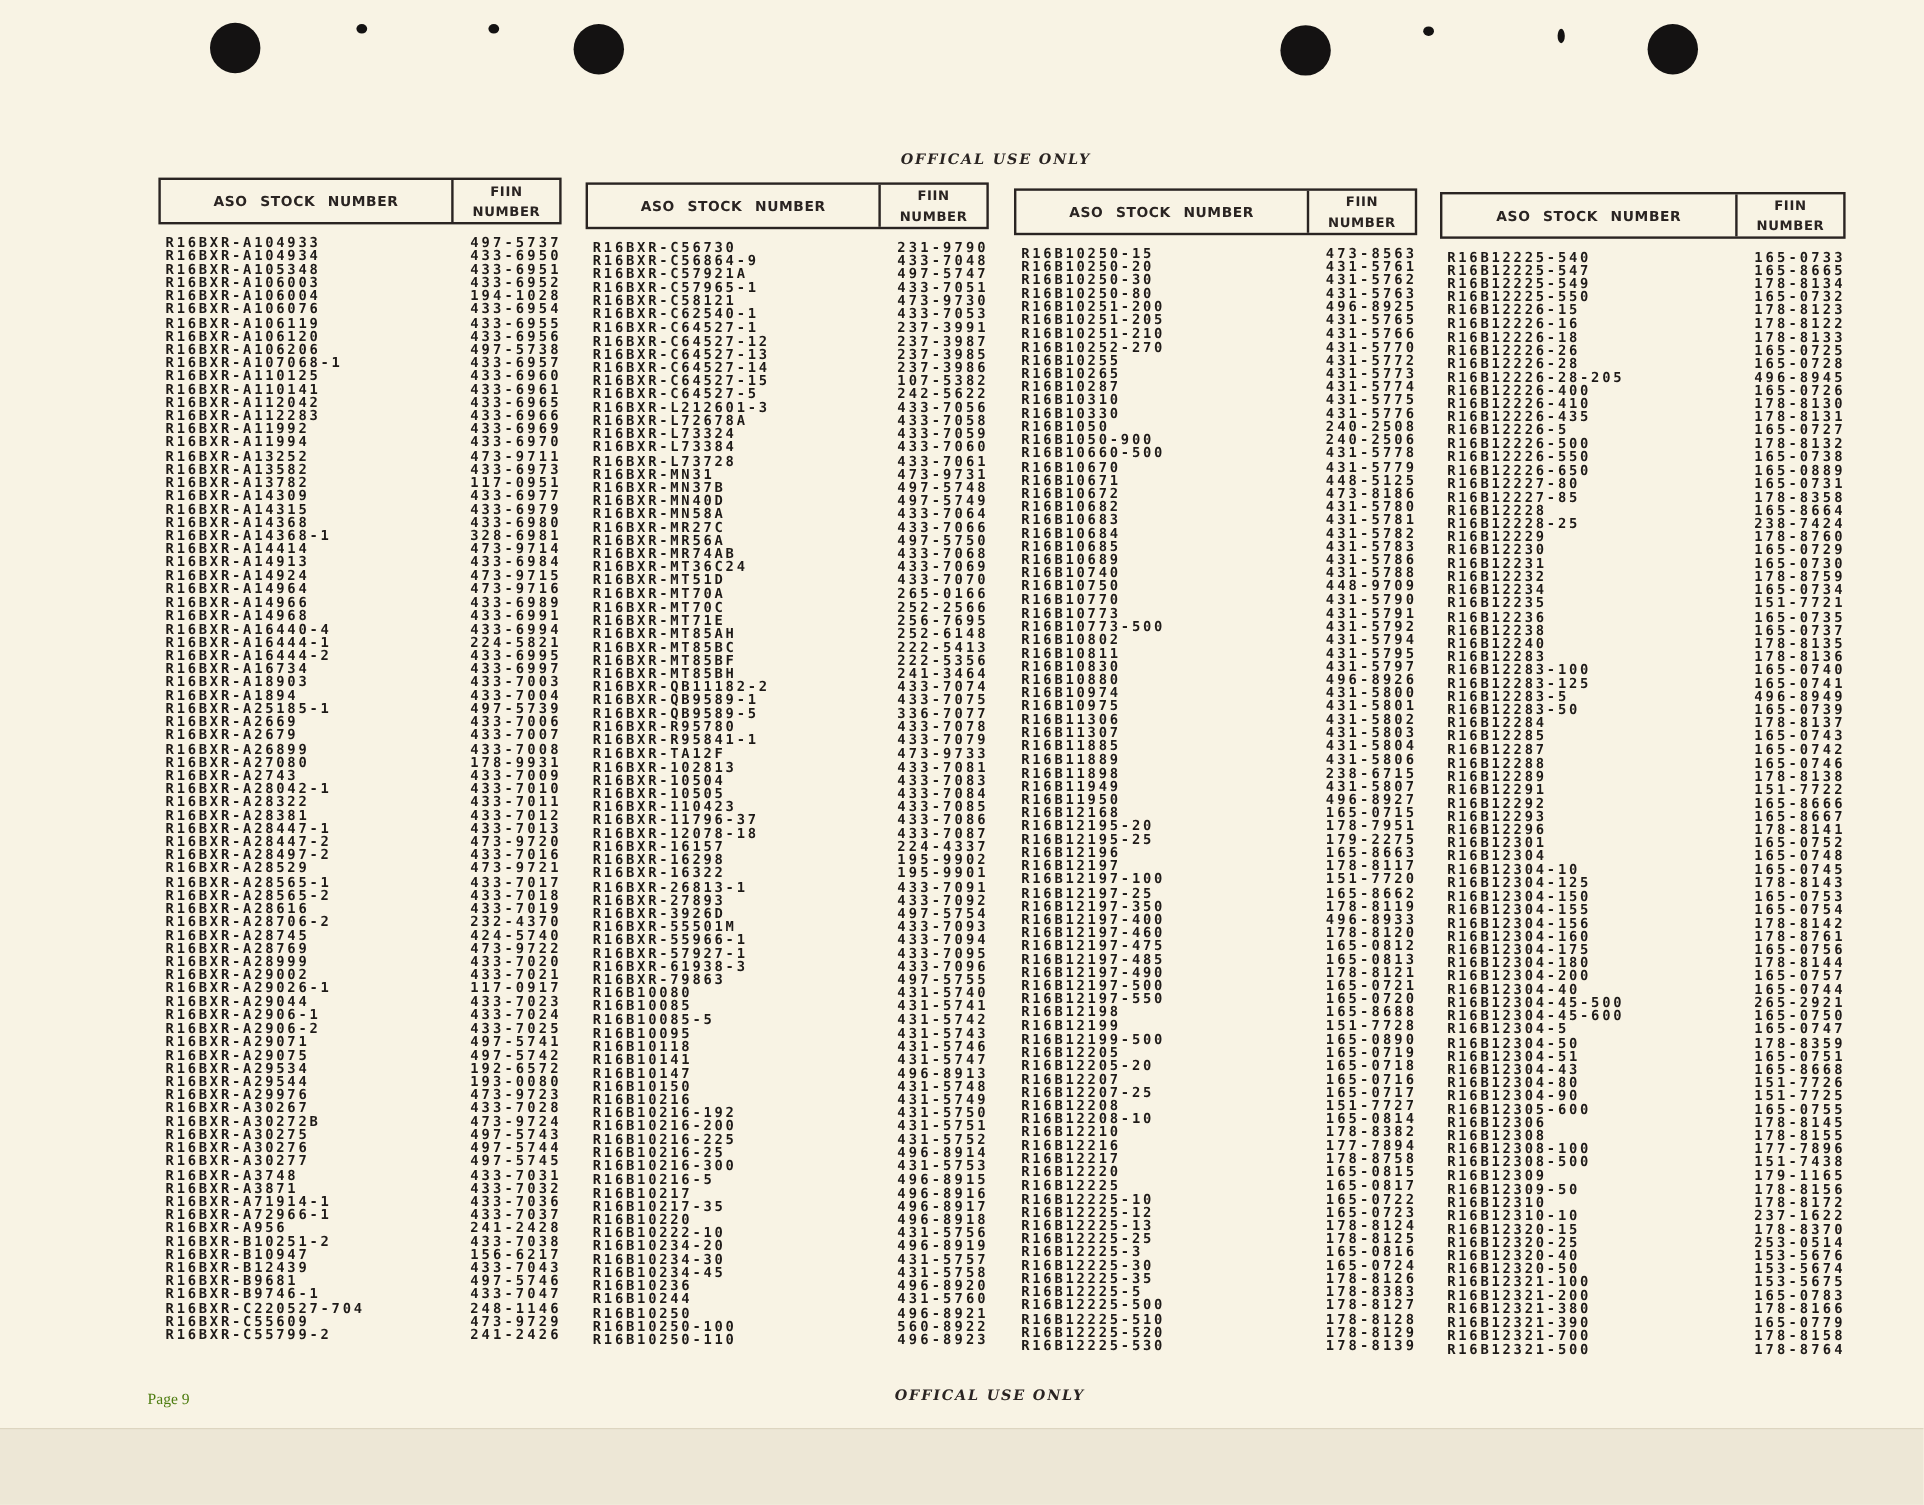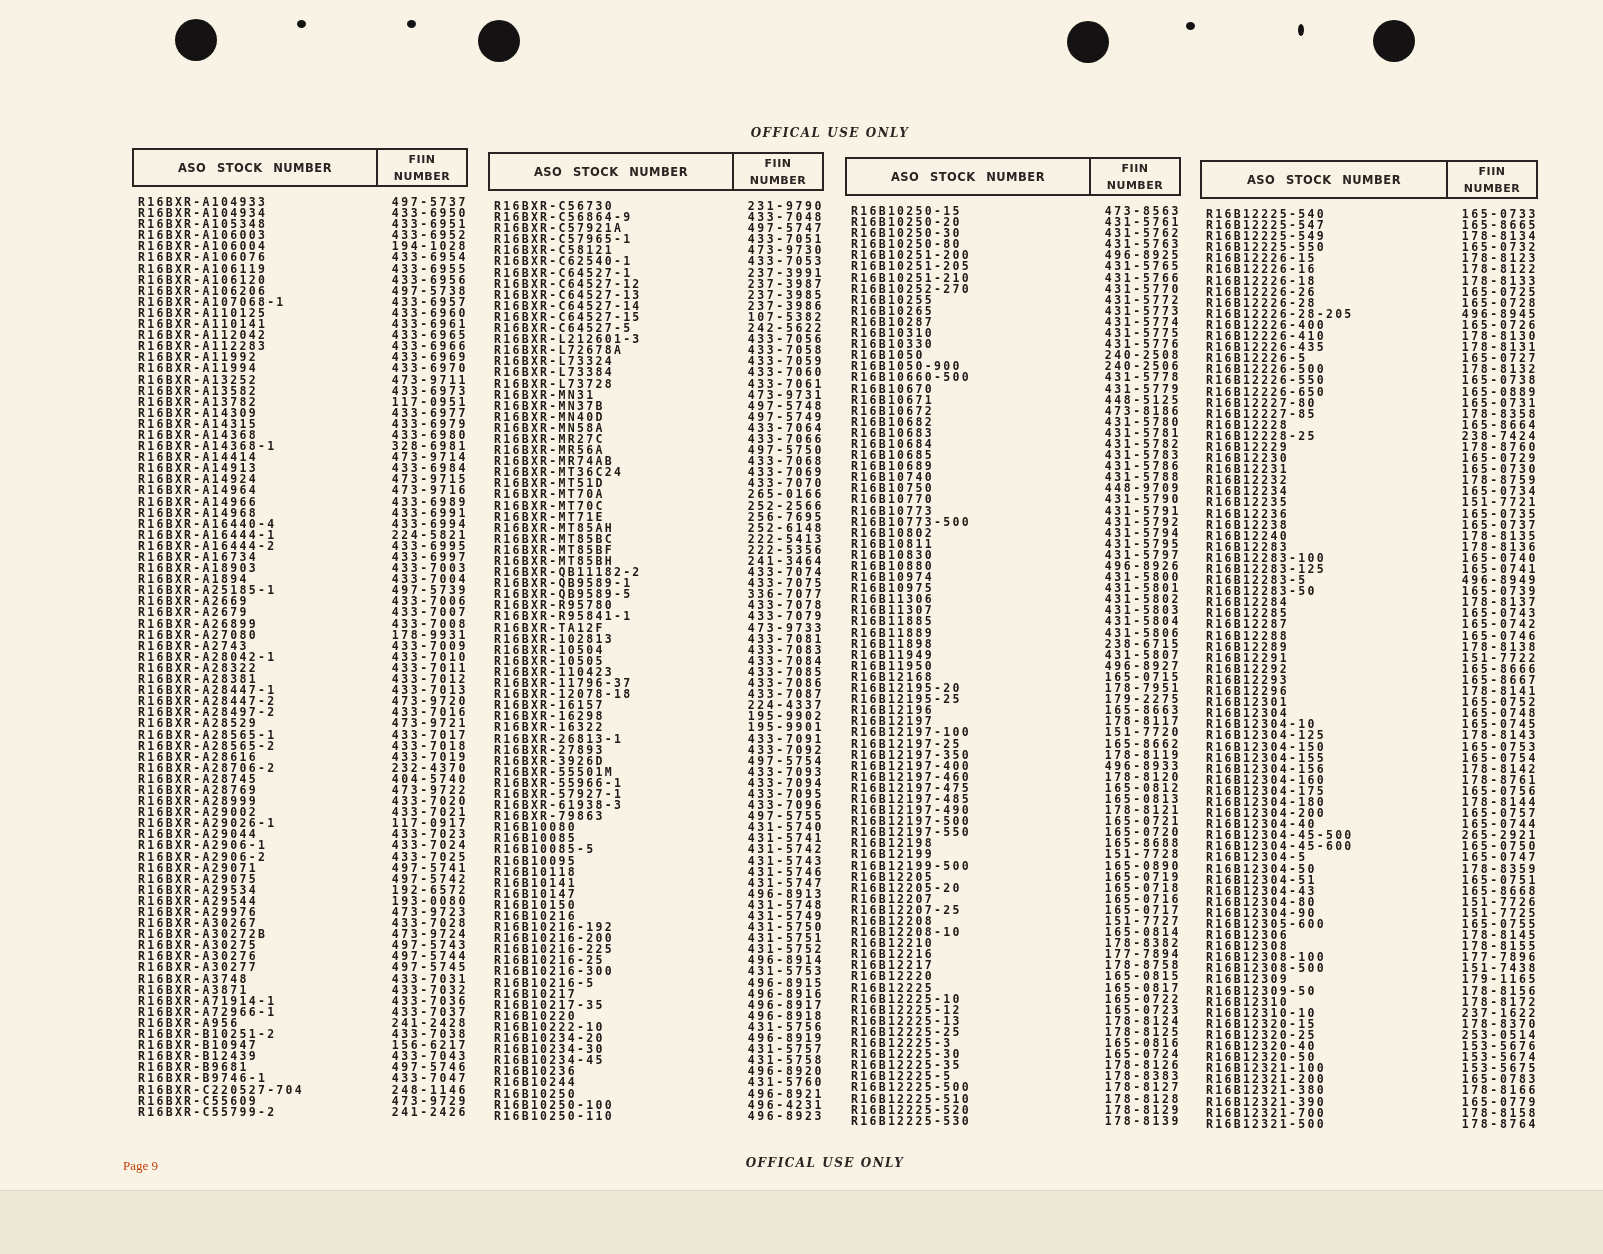--- a/index.html
+++ b/index.html
@@ -19,21 +19,21 @@
     font-family: "DejaVu Serif", serif; font-style: italic; font-weight: bold;
     font-size: 12px; letter-spacing: 1.5px; color: #2a2422;
   }
   .footer-mark {
     position: absolute; top: 1156px; left: 0; width: 1650px; text-align: center;
     font-family: "DejaVu Serif", serif; font-style: italic; font-weight: bold;
     font-size: 12px; letter-spacing: 1.5px; color: #2a2422;
   }
   .page-num {
     position: absolute; top: 1158px; left: 123px;
-    font-family: "Liberation Serif", serif; font-size: 13px; color: #c2410c;
+    font-family: "Liberation Serif", serif; font-size: 13px; color: #4d7c0f;
   }
   .col { position: absolute; }
   .col-head {
     display: flex; border: 2px solid #2a2422; height: 39px; box-sizing: border-box;
     font-family: "DejaVu Sans", sans-serif; font-weight: bold; color: #2a2422;
   }
   .col-head .h-stock {
     flex: 1; display: flex; align-items: center; justify-content: center;
     font-size: 11.5px; word-spacing: 6px; letter-spacing: 0.5px;
     border-right: 2px solid #2a2422;
@@ -278,21 +278,21 @@
       <div class="row">
         <span class="stock">R16BXR-A28616</span>
         <span class="fiin">433-7019</span>
       </div>
       <div class="row">
         <span class="stock">R16BXR-A28706-2</span>
         <span class="fiin">232-4370</span>
       </div>
       <div class="row">
         <span class="stock">R16BXR-A28745</span>
-        <span class="fiin">404-5740</span>
+        <span class="fiin">424-5740</span>
       </div>
       <div class="row">
         <span class="stock">R16BXR-A28769</span>
         <span class="fiin">473-9722</span>
       </div>
       <div class="row">
         <span class="stock">R16BXR-A28999</span>
         <span class="fiin">433-7020</span>
       </div>
       <div class="row">
@@ -737,21 +737,21 @@
       <div class="row">
         <span class="stock">R16B10244</span>
         <span class="fiin">431-5760</span>
       </div>
       <div class="row">
         <span class="stock">R16B10250</span>
         <span class="fiin">496-8921</span>
       </div>
       <div class="row">
         <span class="stock">R16B10250-100</span>
-        <span class="fiin">496-4231</span>
+        <span class="fiin">560-8922</span>
       </div>
       <div class="row">
         <span class="stock">R16B10250-110</span>
         <span class="fiin">496-8923</span>
       </div>
     </div>
   </div>
 <div class="col" style="left:845px;top:157px;width:336px;">
     <div class="col-head">
       <div class="h-stock">ASO STOCK NUMBER</div>

